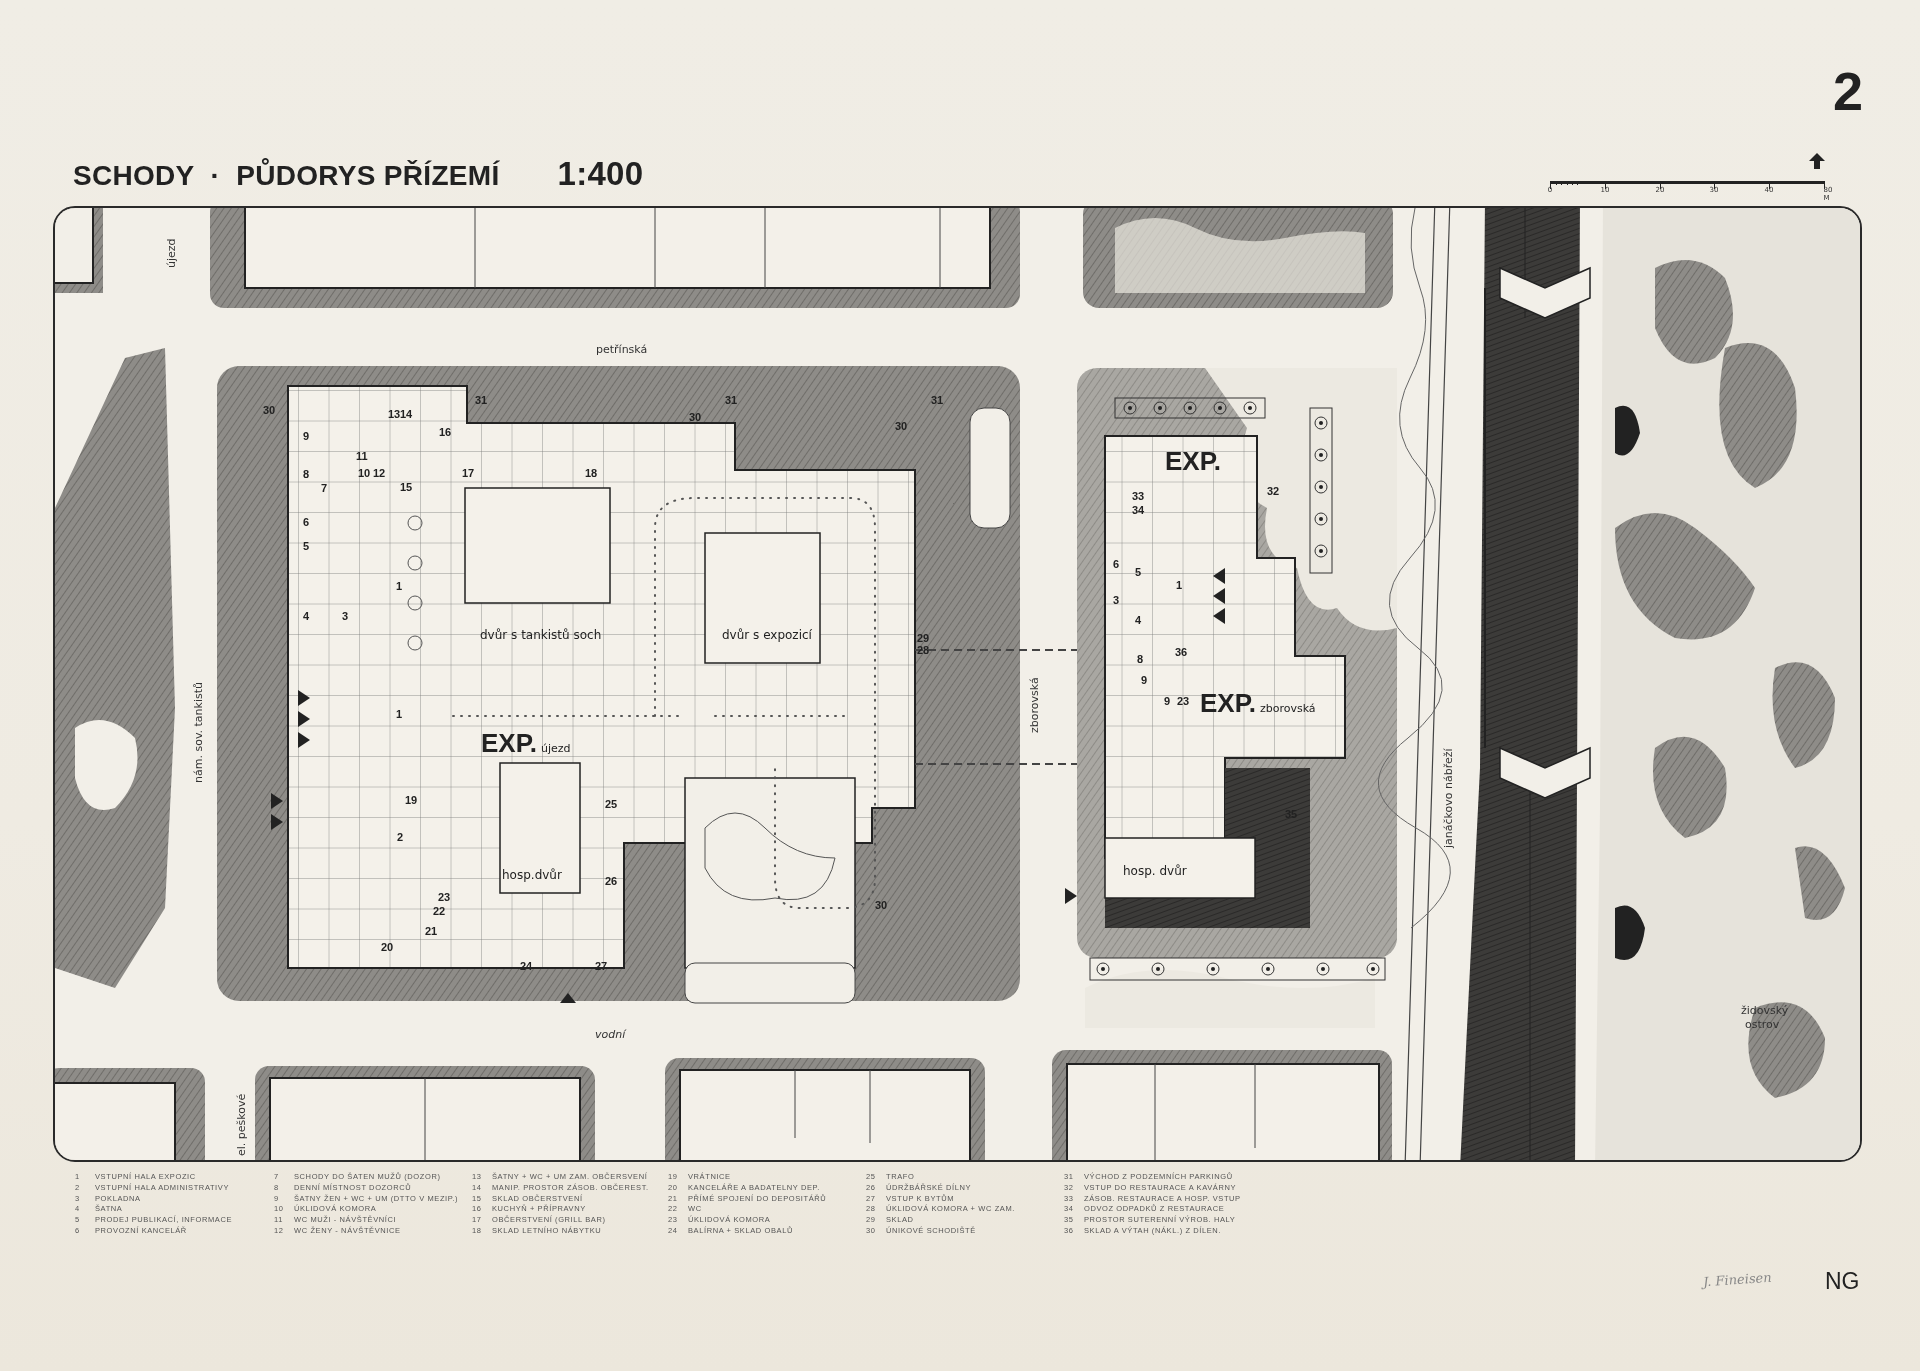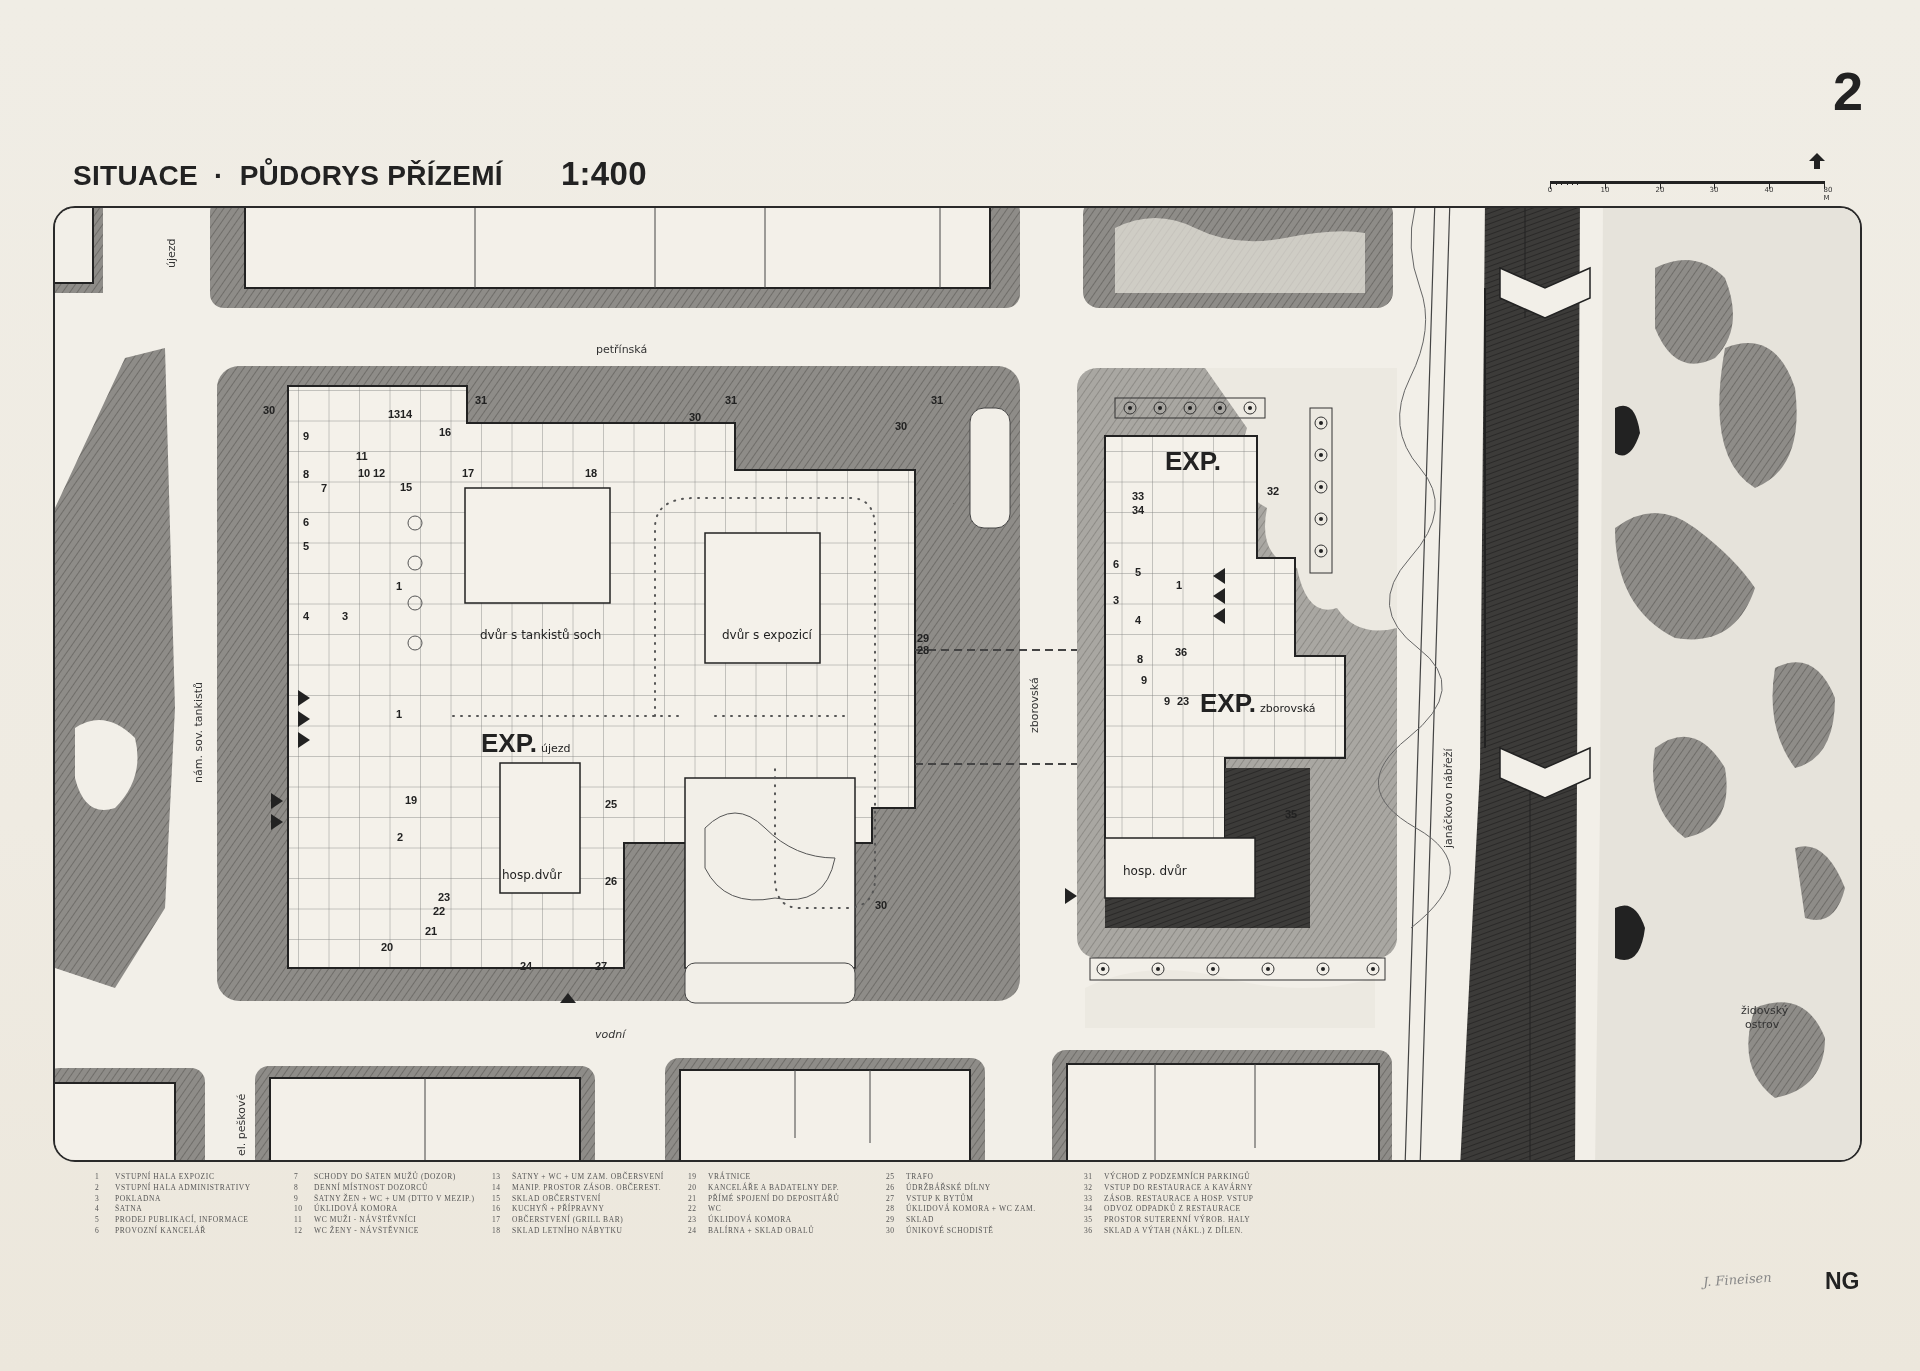--- a/index.html
+++ b/index.html
@@ -16,33 +16,33 @@
   .scalebar .lbl{position:absolute;top:14px;font-size:7px;color:#333;transform:translateX(-50%);}
   .north{position:absolute;left:1811px;top:152px;width:0;height:0;}
   .plan{position:absolute;left:53px;top:206px;width:1805px;height:952px;border:2px solid #2a2a2a;border-radius:22px;background:#f2efe8;overflow:hidden;}
   .plan svg{position:absolute;left:0;top:0;}
   .street{position:absolute;font-family:"DejaVu Sans",sans-serif;font-size:11px;color:#333;white-space:nowrap;}
   .street.v{transform:rotate(-90deg);transform-origin:left top;}
   .room-lbl{position:absolute;font-family:"Liberation Sans",sans-serif;font-weight:bold;font-size:11px;color:#222;}
   .area-lbl{position:absolute;font-size:12px;color:#222;white-space:nowrap;}
   .exp{position:absolute;font-family:"Liberation Sans",sans-serif;font-weight:bold;font-size:26px;color:#222;white-space:nowrap;}
   .exp small{font-family:"DejaVu Sans",sans-serif;font-weight:normal;font-size:11px;margin-left:4px;}
-  .legend{position:absolute;top:1172px;font-family:Liberation Serif, serif;font-size:7.5px;letter-spacing:0.6px;color:#555;line-height:10.8px;text-transform:uppercase;margin-left:20px;}
+  .legend{position:absolute;top:1172px;font-family:Liberation Sans, sans-serif;font-size:7.5px;letter-spacing:0.6px;color:#555;line-height:10.8px;text-transform:uppercase;}
   .legend .row{white-space:nowrap;}
   .legend .n{display:inline-block;width:20px;}
   .signature{position:absolute;left:1703px;top:1272px;font-family:"DejaVu Serif",serif;font-style:italic;font-size:13px;color:#888;transform:rotate(-4deg);}
-  .ng{position:absolute;left:1825px;top:1268px;font-family:"Liberation Sans",sans-serif;font-weight:bold;font-size:23px;color:#222;}
+  .ng{position:absolute;left:1825px;top:1268px;font-family:"Liberation Sans",sans-serif;font-weight:normal;font-size:23px;color:#222;}
 </style>
 </head>
 <body>
 
 <div class="sheet">
 
   <div class="title">
-    <span>SITUACE</span><span class="dot">·</span><span>PŮDORYS PŘÍZEMÍ</span><span class="scale-text">1:400</span>
+    <span>SCHODY</span><span class="dot">·</span><span>PŮDORYS PŘÍZEMÍ</span><span class="scale-text">1:400</span>
   </div>
 
   <div class="sheet-no">2</div>
 
   <svg class="north" style="position:absolute;left:1808px;top:152px;width:18px;height:18px;" viewBox="0 0 18 18">
     <polygon points="9,1 17,9 12,9 12,17 6,17 6,9 1,9" fill="#222"></polygon>
   </svg>
 
   <div class="scalebar">
     <div class="bar"></div>

